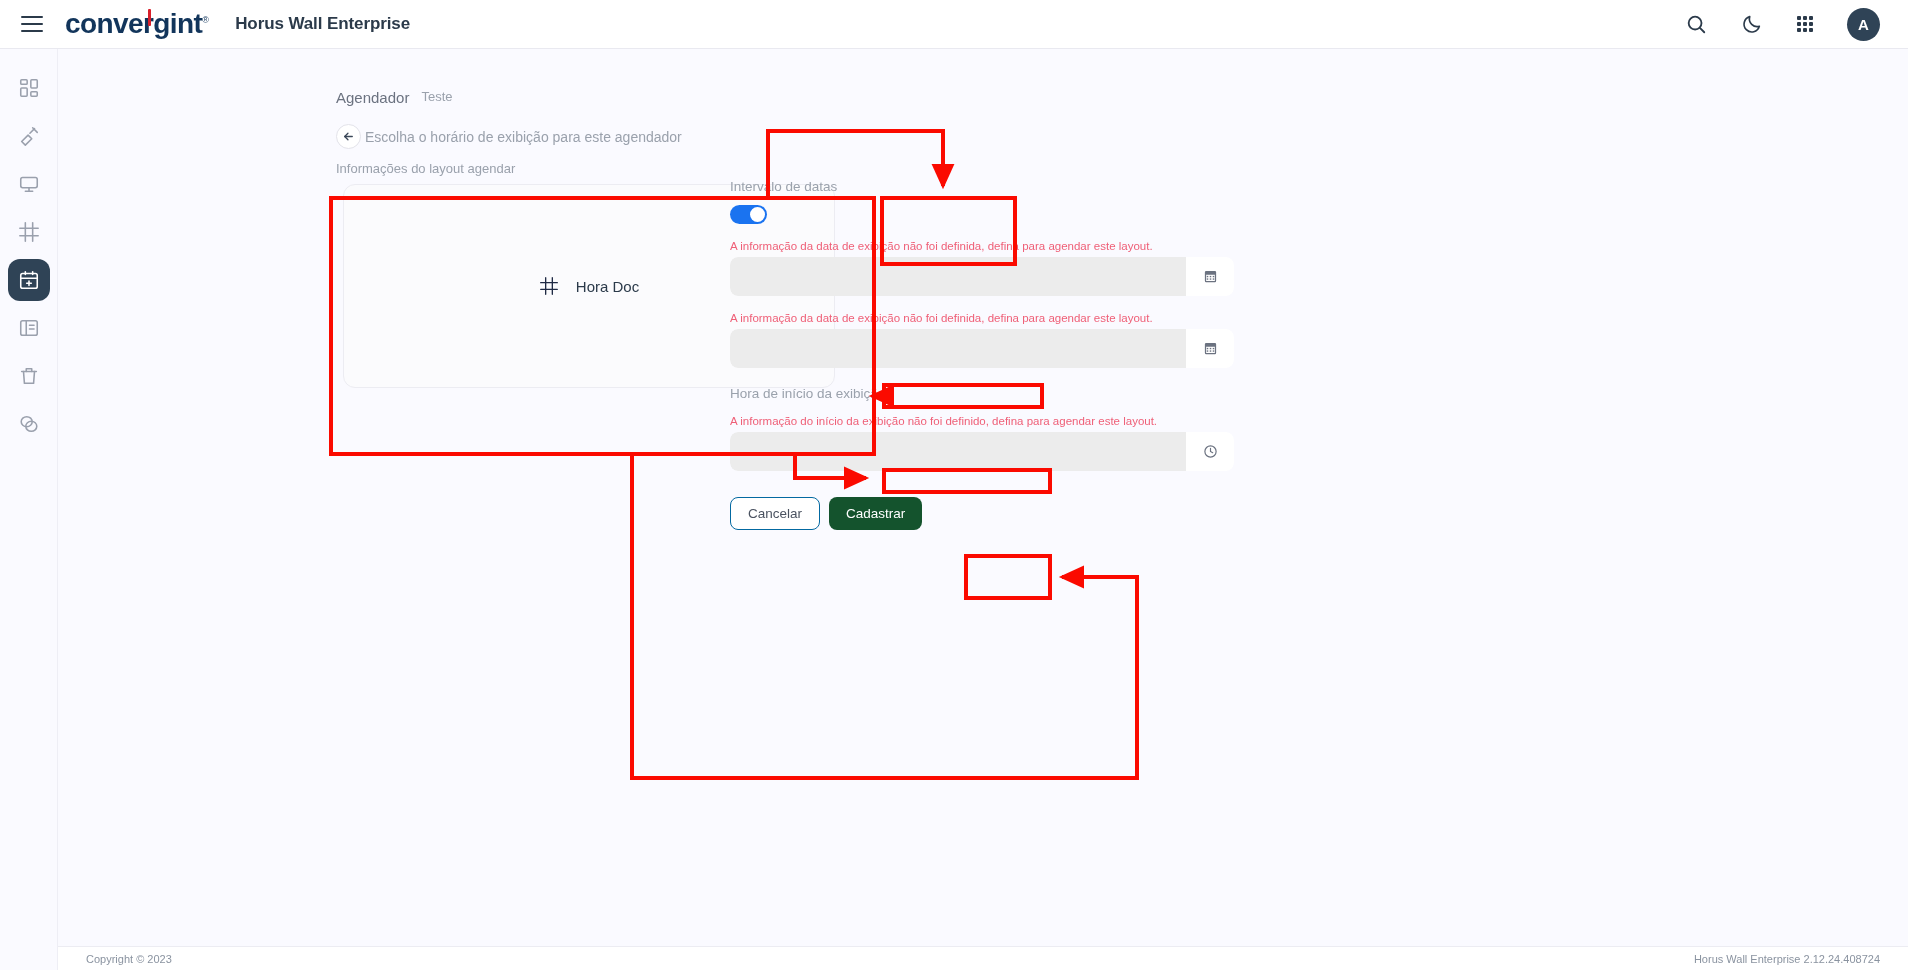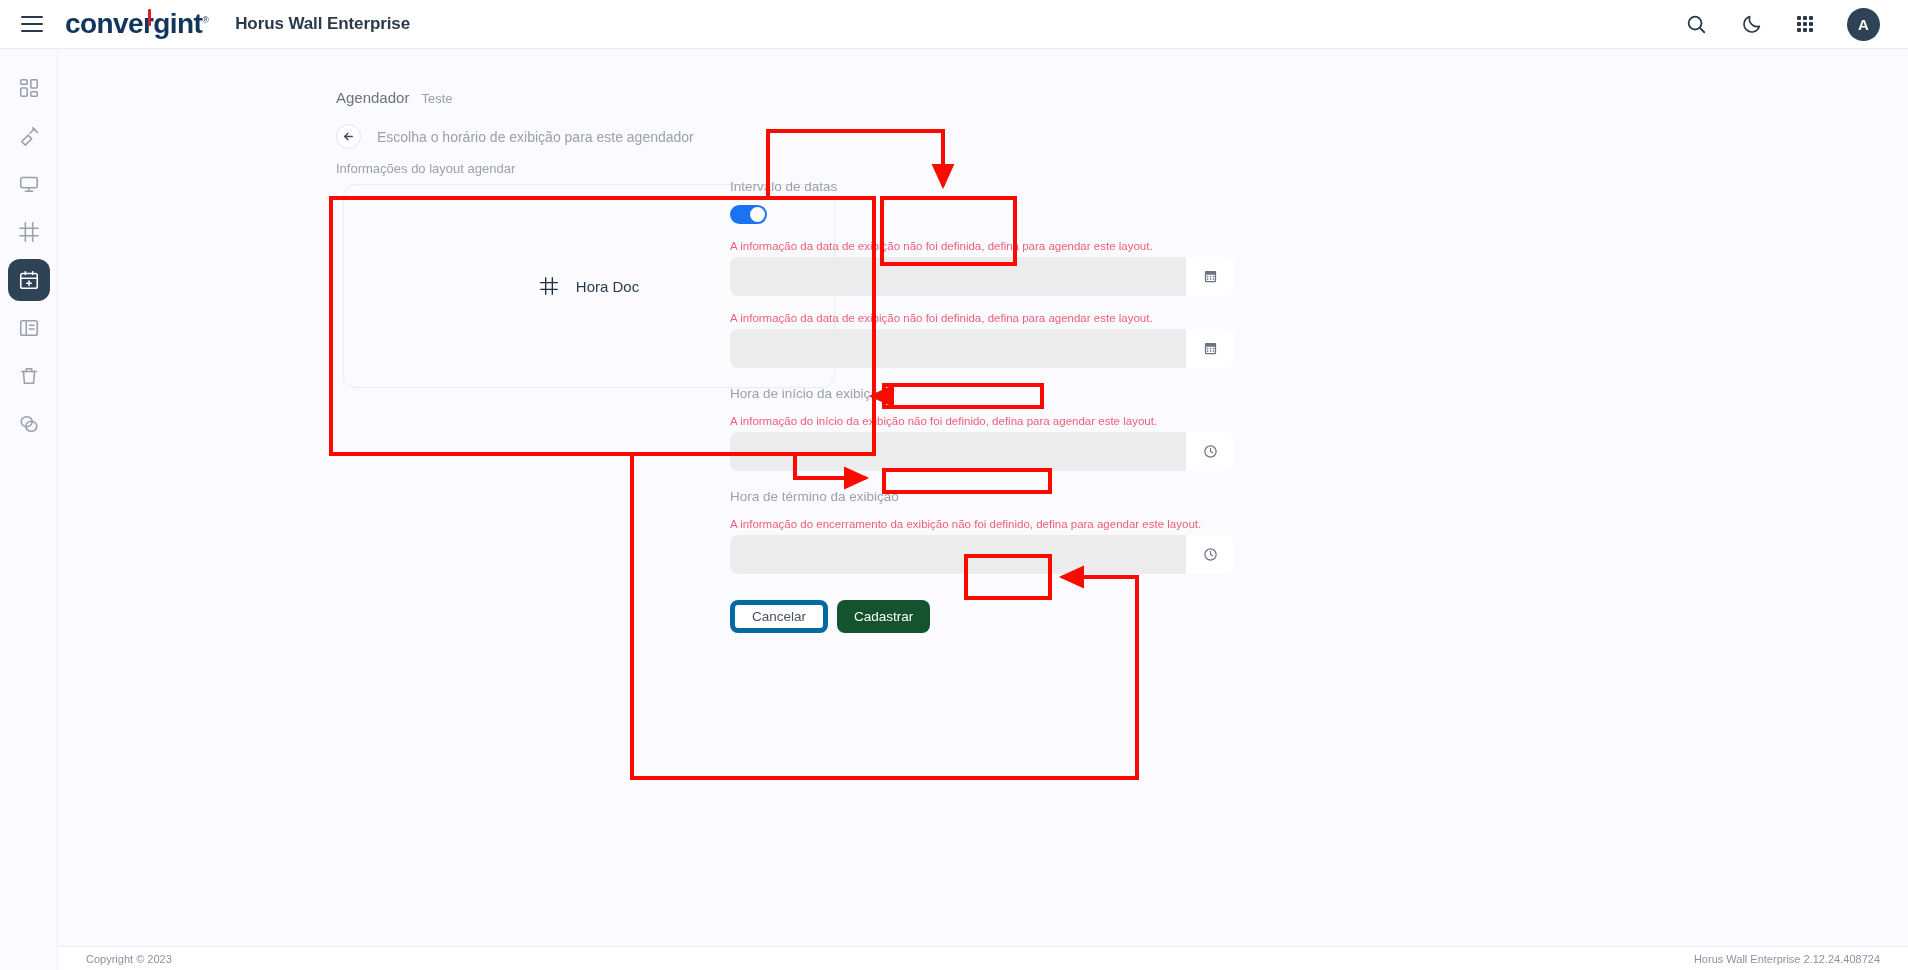--- a/index.html
+++ b/index.html
@@ -59,25 +59,25 @@
     width: 42px; height: 42px; margin-bottom: 6px; border-radius: 12px;
     display: flex; align-items: center; justify-content: center; cursor: pointer;
     color: #9aa0ad;
   }
   .side-item.active { background: #2f4356; color: #ffffff; }
   .side-item svg { width: 22px; height: 22px; }
 
   
   .content { position: absolute; top: 49px; left: 58px; width: 1850px; height: 921px; }
 
-  .breadcrumb { position: absolute; left: 278px; top: 40px; display: flex; align-items: flex-end; gap: 12px; }
+  .breadcrumb { position: absolute; left: 278px; top: 40px; display: flex; align-items: flex-start; gap: 12px; }
   .bc-main { font-size: 15px; color: #6b7280; }
   .bc-sub  { font-size: 13px; color: #9aa1ac; }
 
-  .backrow { position: absolute; left: 278px; top: 75px; display: flex; align-items: center; gap: 16px; }
+  .backrow { position: absolute; left: 278px; top: 75px; display: flex; align-items: center; gap: 4px; }
   .back-btn {
     width: 25px; height: 25px; border-radius: 50%; border: 1px solid #e3e3ea; background: #ffffff;
     display: flex; align-items: center; justify-content: center; cursor: pointer; color: #3b4758;
   }
   .back-btn svg { width: 13px; height: 13px; }
   .back-label { font-size: 14px; color: #9aa1ac; }
 
   .section-label { position: absolute; left: 278px; top: 112px; font-size: 13px; color: #9aa1ac; }
 
   
@@ -116,21 +116,21 @@
     display: flex; align-items: center; justify-content: center; cursor: pointer; color: #6b7280;
   }
   .input-btn svg { width: 15px; height: 15px; }
   .field-block { margin-top: 16px; }
   .btn-row { margin-top: 26px; display: flex; align-items: center; gap: 9px; }
   .btn {
     height: 33px; padding: 0 17px; border-radius: 8px; font-size: 13.5px;
     display: flex; align-items: center; justify-content: center; cursor: pointer;
     font-family: "Liberation Sans", sans-serif; border: none;
   }
-  .btn-cancel { background: #ffffff; color: #4a5260; border: 5px solid #0369a1; }
+  .btn-cancel { background: #ffffff; color: #4a5260; border: 1px solid #0369a1; }
   .btn-submit { background: #14532d; color: #ffffff; }
 
   
   .footer {
     position: absolute; left: 58px; bottom: 0; width: 1850px; height: 24px;
     border-top: 1px solid #ececf2; background: #ffffff;
     display: flex; align-items: center; justify-content: space-between;
     padding: 0 28px; font-size: 11px; color: #8a93a0;
   }
 
@@ -329,33 +329,20 @@
           <input class="input-box" type="text" value="" style="">
           <div class="input-btn">
             <svg viewBox="0 0 24 24" fill="none" stroke="currentColor" stroke-width="1.9" stroke-linecap="round">
               <circle cx="12" cy="12" r="9"></circle>
                 <path d="M12 7v5l3.5 2"></path>
             </svg>
           </div>
         </div>
       </div>
 
-      <div class="field-block">
-        <div class="field-title">Hora de término da exibição</div>
-        <div class="err-msg">A informação do encerramento da exibição não foi definido, defina para agendar este layout.</div>
-        <div class="input-row">
-          <input class="input-box" type="text" value="" style="">
-          <div class="input-btn">
-            <svg viewBox="0 0 24 24" fill="none" stroke="currentColor" stroke-width="1.9" stroke-linecap="round">
-              <circle cx="12" cy="12" r="9"></circle>
-                <path d="M12 7v5l3.5 2"></path>
-            </svg>
-          </div>
-        </div>
-      </div>
 
       <div class="btn-row">
         <button class="btn btn-cancel">Cancelar</button>
         <button class="btn btn-submit">Cadastrar</button>
       </div>
 
     </div>
   </div>
 
   <div class="footer">

